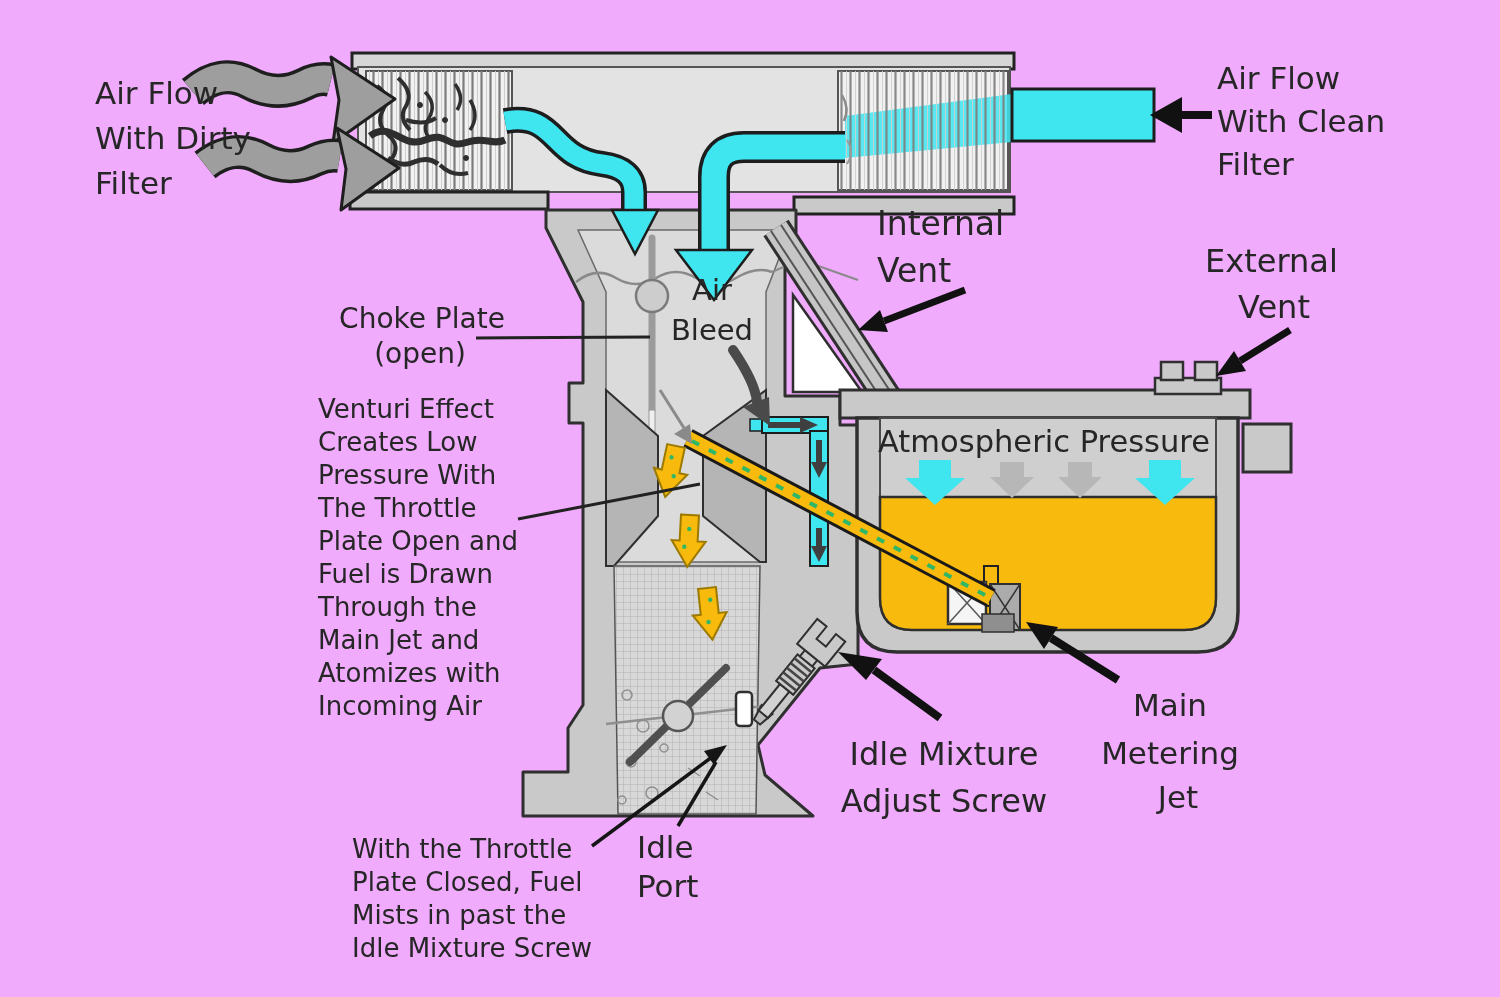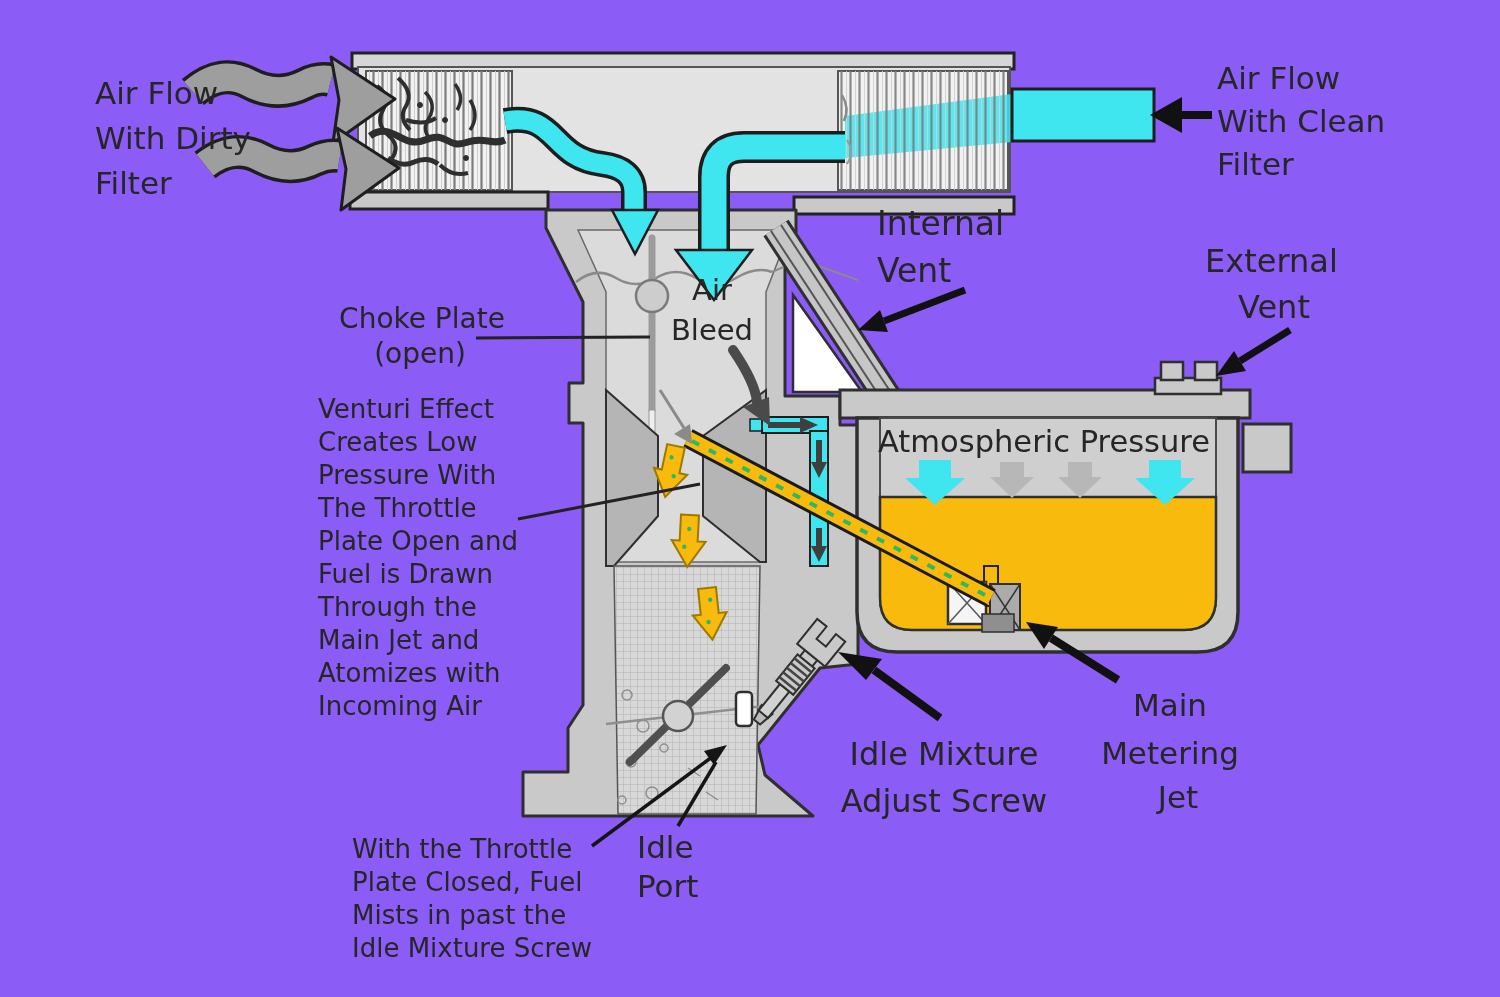--- a/index.html
+++ b/index.html
@@ -1,16 +1,16 @@
 <!DOCTYPE html>
 <html><head>
 <meta charset="utf-8">
 <style>
   html,body{margin:0;padding:0;background:#ffffff;}
-  .stage{width:1500px;height:997px;position:relative;background:#8b5cf6;overflow:hidden;}
+  .stage{width:1500px;height:997px;position:relative;background:#f0abfc;overflow:hidden;}
   svg{display:block;}
   .hand{font-family:cursive,"DejaVu Sans",sans-serif;fill:#262626;}
 </style>
 </head>
 <body>
 
 <div class="stage">
 <svg width="1500" height="997" viewBox="0 0 1500 997">
   <defs>
     <pattern id="pleats" width="9" height="12" patternUnits="userSpaceOnUse">

